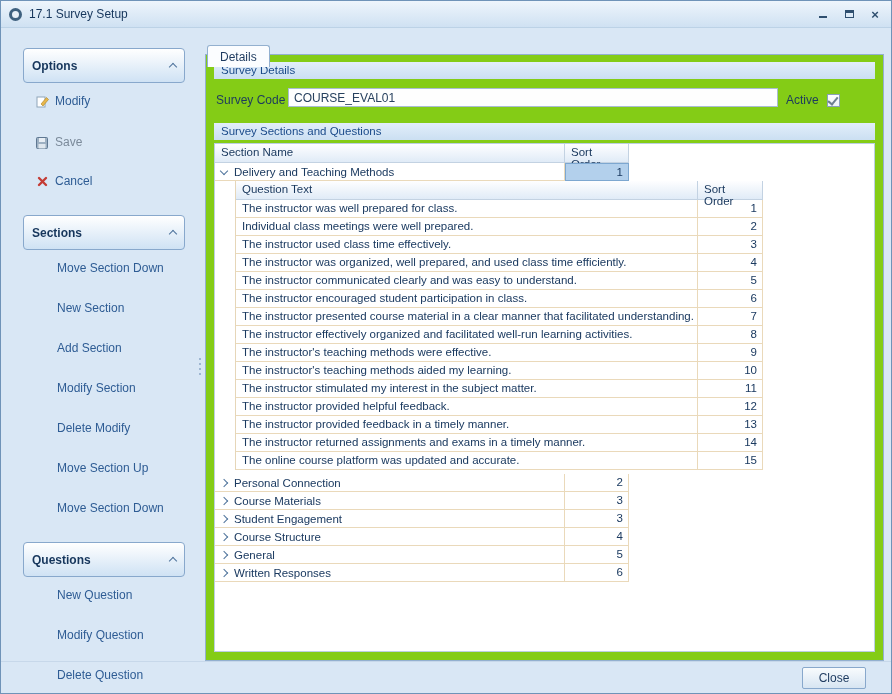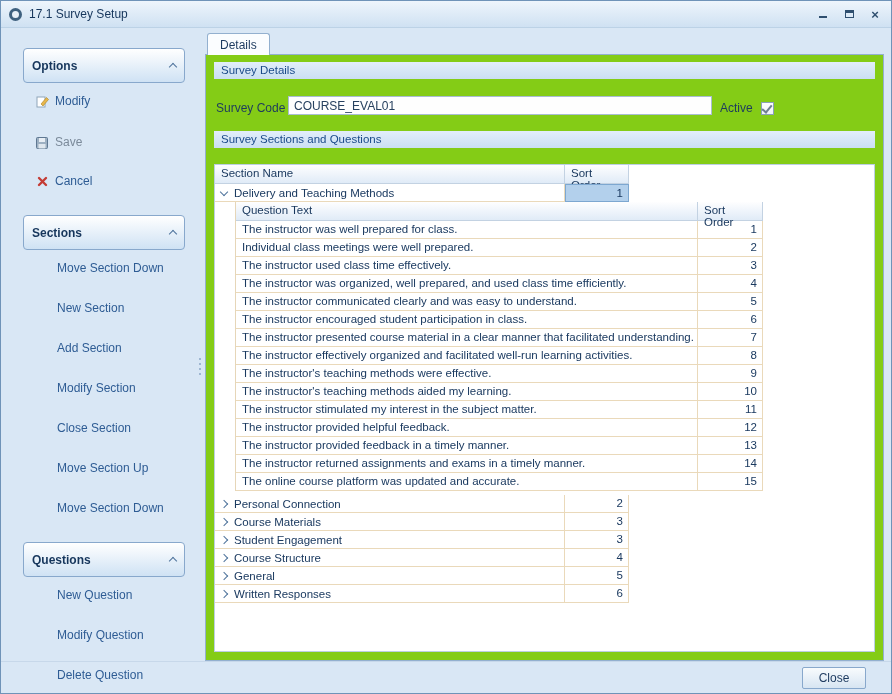--- a/index.html
+++ b/index.html
@@ -58,50 +58,50 @@
     display:flex; flex-direction:column; align-items:center; justify-content:center; gap:3px; cursor:col-resize;
   }
   .splitter i { width:2px; height:2px; background:#8aa6c4; border-radius:50%; }
 
   
   .main { flex:1; display:flex; flex-direction:column; padding:4px 7px 0 2px; min-width:0; }
   .tabs { height:22px; display:flex; padding-left:2px; }
   .tab {
     min-width:56px; padding:0 12px; display:flex; align-items:center; justify-content:center;
     background:#fbfdff; border:1px solid #93b0cf; border-bottom:none;
-    border-radius:3px 3px 0 0; position:relative; top:1px; z-index:2;
+    border-radius:3px 3px 0 0; position:relative; top:13px; z-index:2;
     color:#1d3a5f; cursor:pointer;
   }
   .content-pane {
     flex:1; background:#84cc16; border:1px solid #93b0cf;
     padding:7px 8px 8px 8px; display:flex; flex-direction:column; min-height:0;
   }
   .bar-header {
     height:17px; flex:0 0 17px; background:linear-gradient(#e2eefa,#cbdff2);
     color:#1a4a8a; font-size:11.5px; padding:2px 7px;
   }
   .form-row { display:flex; align-items:flex-end; margin:9px 2px 0 2px; }
   .form-label { width:72px; flex:0 0 72px; color:#1d3a5f; }
   .form-input {
-    width:424px; height:19px; border:1px solid #a9bdd2; background:#fefefe;
-    font-family:"Liberation Sans", sans-serif; font-size:12px; color:#27415f; padding:4px 5px;margin-top:8px;
+    width:490px; height:19px; border:1px solid #a9bdd2; background:#fefefe;
+    font-family:"Liberation Sans", sans-serif; font-size:12px; color:#27415f; padding:4px 5px;
   }
   .active-wrap { display:flex; align-items:center; gap:8px; margin-left:8px; }
   .checkbox {
     width:13px; height:13px; border:1px solid #8aa0b8; background:linear-gradient(#fdfefe,#eef3f8);
     position:relative; cursor:pointer;
   }
   .checkbox.checked::after {
     content:""; position:absolute; left:2.5px; top:0.5px; width:4px; height:8px;
     border-right:2px solid #6e7f90; border-bottom:2px solid #6e7f90; transform:rotate(40deg);
   }
   .bar-header.second { margin-top:16px; }
 
   
-  .gridframe { flex:1; margin-top:16px; border:1px solid #bccfe2; background:#fff; overflow:hidden; }
+  .gridframe { flex:1; margin-top:3px; border:1px solid #bccfe2; background:#fff; overflow:hidden; }
   .ghead, .dhead { display:flex; }
   .hcell {
     height:19px; padding:2px 6px; font-size:11.5px; color:#17365c;
     background:linear-gradient(#fefeff,#e0ebf7);
     border-right:1px solid #c3d2e2; border-bottom:1px solid #c3d2e2; cursor:pointer;
   }
   .w-section { width:350px; flex:0 0 350px; }
   .w-msort   { width:64px;  flex:0 0 64px; }
   .w-question{ width:462px; flex:0 0 462px; }
   .w-qsort   { width:65px;  flex:0 0 65px; }
@@ -212,21 +212,21 @@
           <div class="link-item">
               <span>New Section</span>
             </div>
           <div class="link-item">
               <span>Add Section</span>
             </div>
           <div class="link-item">
               <span>Modify Section</span>
             </div>
           <div class="link-item">
-              <span>Close Section</span>
+              <span>Delete Modify</span>
             </div>
           <div class="link-item">
               <span>Move Section Up</span>
             </div>
           <div class="link-item">
               <span>Move Section Down</span>
             </div>
         </div>
       </div>
 

